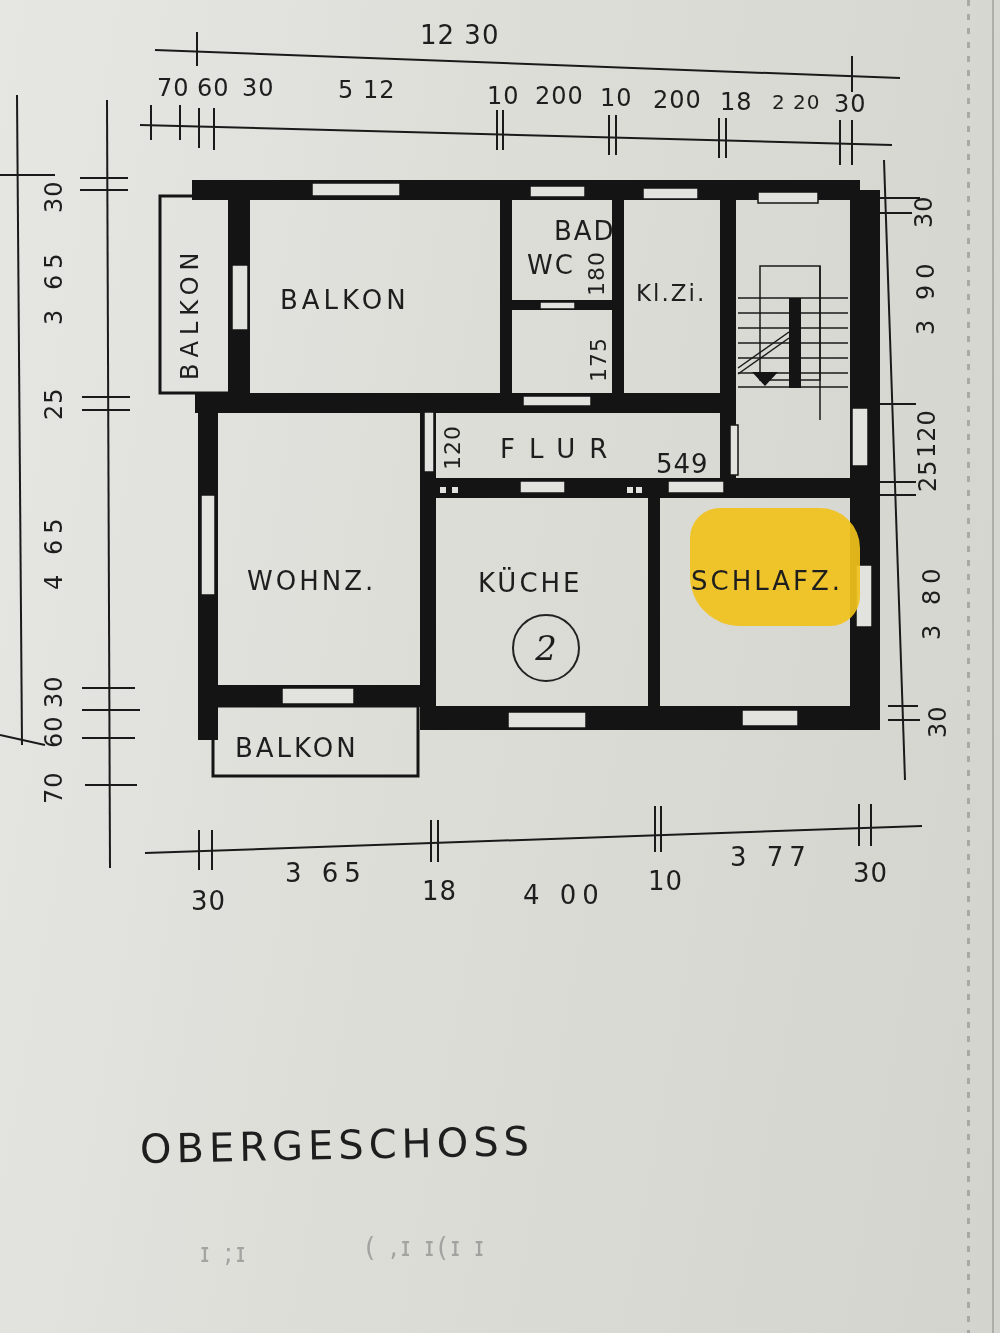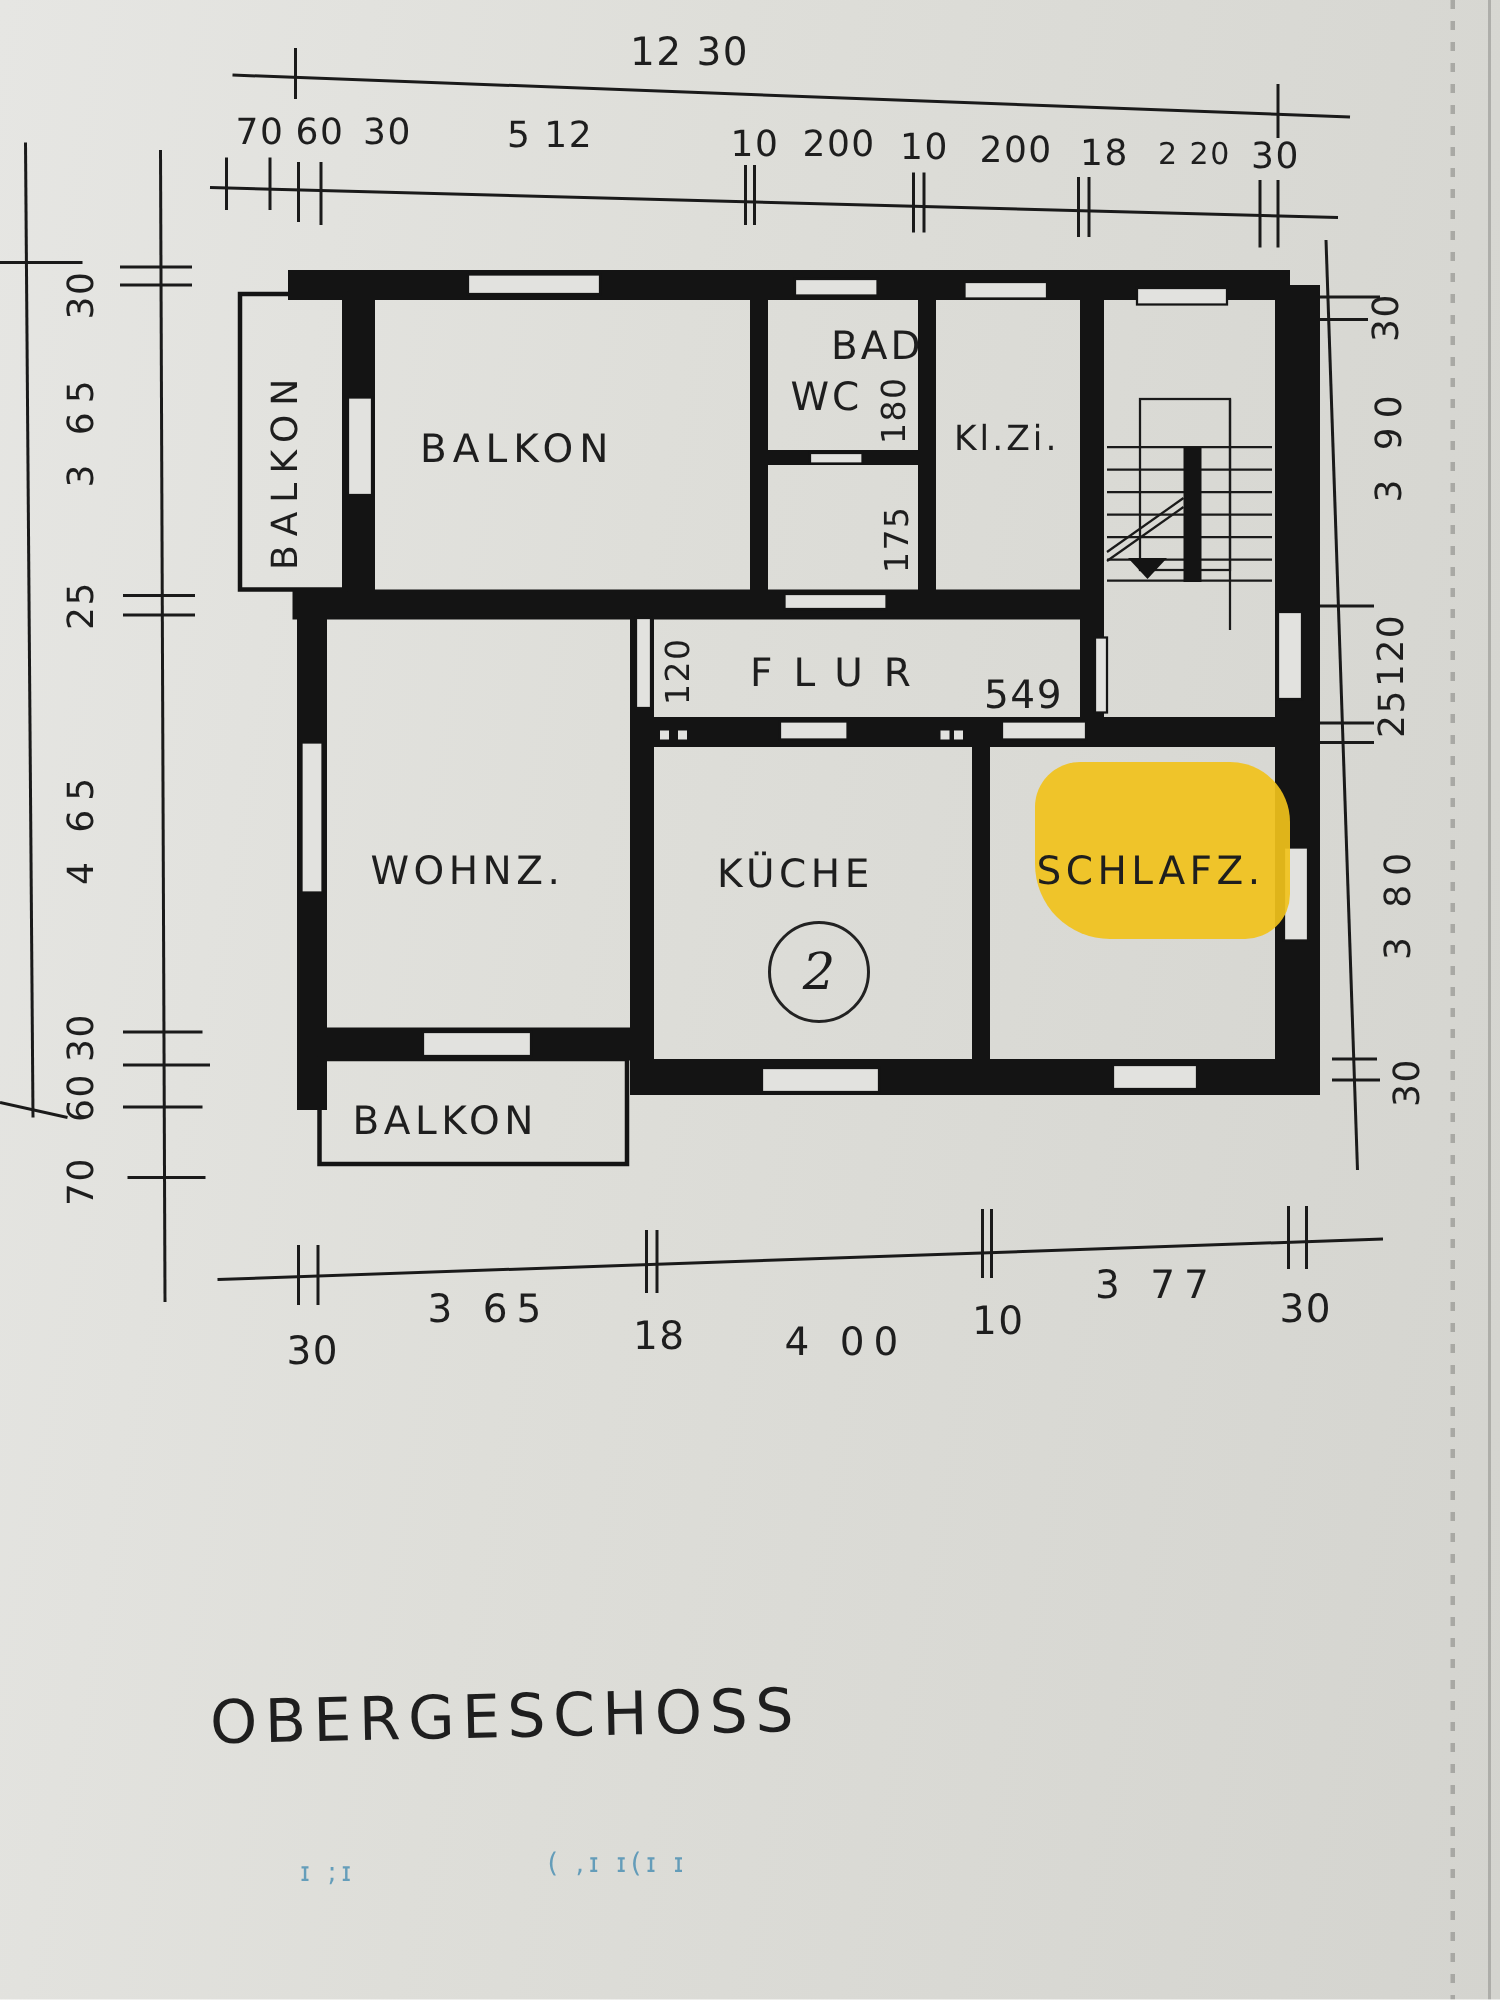--- a/index.html
+++ b/index.html
@@ -35,21 +35,21 @@
     .highlight {
       position: absolute; left: 690px; top: 508px; width: 170px; height: 118px;
       background: #f1c21b; border-radius: 30px 40px 30px 50px; opacity: 0.92;
     }
     .title {
       position: absolute; left: 140px; top: 1122px;
       font-size: 40px; letter-spacing: 5px; transform: rotate(-1.2deg);
       color: #1e1e1e;
     }
     .faint {
-      position: absolute; font-size: 18px; color: #0369a1; opacity: 0.55;
+      position: absolute; font-size: 26px; color: #737373; opacity: 0.55;
       letter-spacing: 3px;
     }
     .circle-num {
       position: absolute; left: 512px; top: 614px; width: 64px; height: 64px;
       border: 2px solid #222; border-radius: 50%;
       display: flex; align-items: center; justify-content: center;
       font-family: "DejaVu Serif", serif; font-style: italic; font-size: 34px;
     }
   </style>
 </head>

